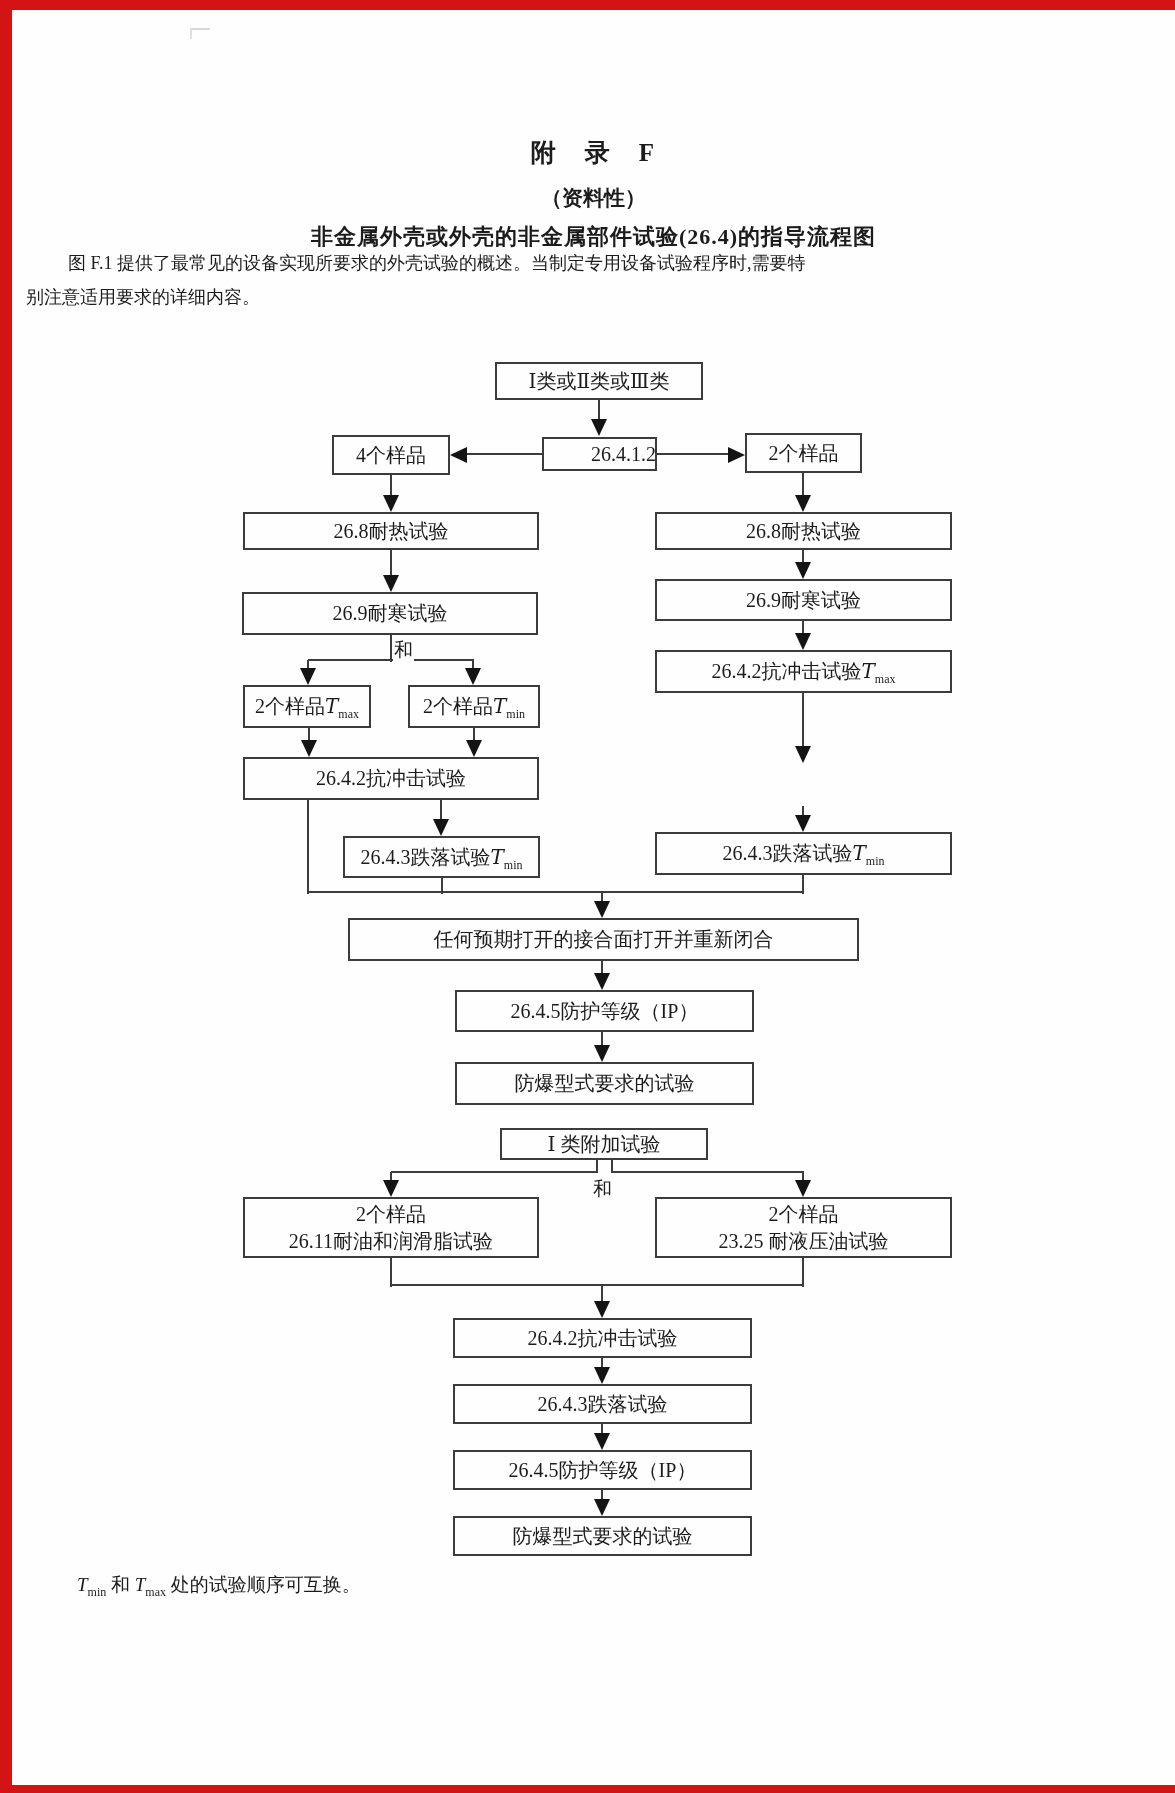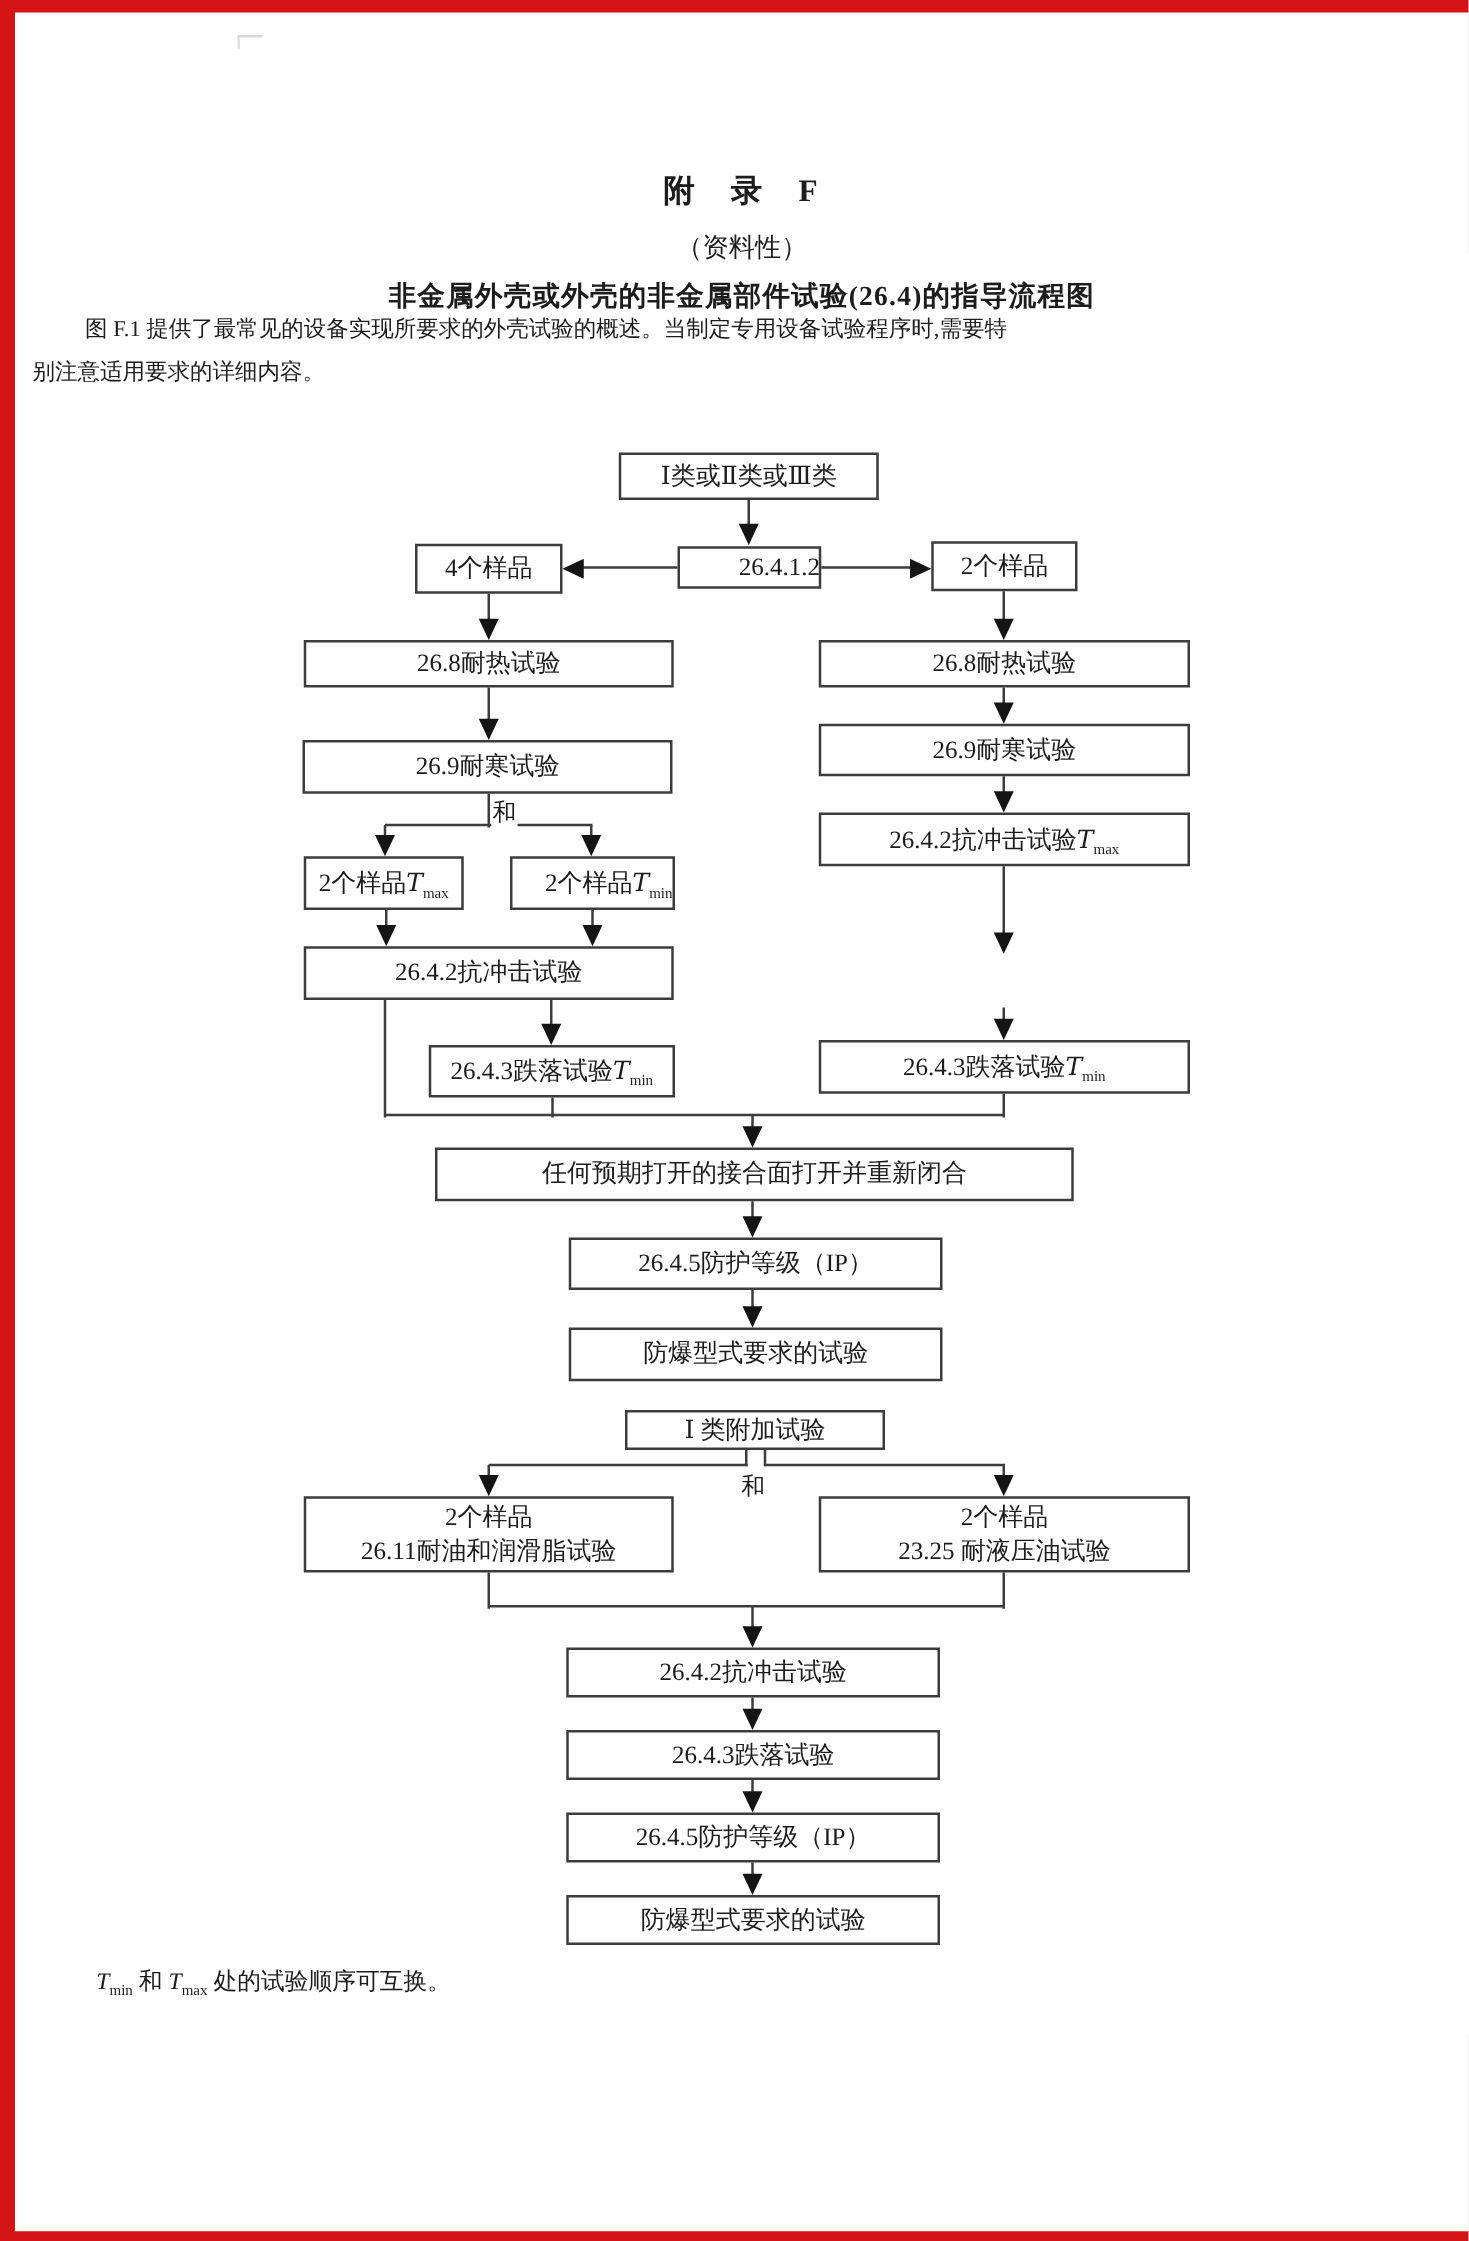--- a/index.html
+++ b/index.html
@@ -9,21 +9,21 @@
     overflow:hidden;margin:0 auto;
   }
   .rule{position:absolute;}
   .rule.top{left:0;top:0;width:100%;height:10px;}
   .rule.left{left:0;top:0;width:12px;height:100%;}
   .rule.bottom{left:0;bottom:0;width:100%;height:8px;}
   .artifact{position:absolute;left:190px;top:28px;width:18px;height:9px;
     border-top:2px solid #c9c9c9;border-left:2px solid #d4d4d4;opacity:.7;}
   .centered{position:absolute;left:12px;right:0;text-align:center;}
   .t1{top:136px;font-size:25px;font-weight:bold;letter-spacing:2px;}
-  .t2{top:184px;font-size:21px;font-weight:400;}
+  .t2{top:184px;font-size:21px;font-weight:700;}
   .t3{top:222px;font-size:22px;font-weight:bold;letter-spacing:1px;}
   .para{position:absolute;font-size:18px;line-height:1;white-space:nowrap;font-family:Liberation Serif, serif;}
   .para.l1{left:68px;top:254px;}
   .para.l2{left:26px;top:288px;}
   .flow{position:absolute;left:0;top:0;width:100%;height:100%;}
   .fc-box{
     position:absolute;border:2px solid #3c3c3c;background:#fefefe;
     display:flex;flex-direction:column;align-items:center;justify-content:center;
     font-size:20px;line-height:1.35;box-sizing:border-box;white-space:nowrap;
   }
@@ -82,21 +82,21 @@
       </div>
       <div class="fc-box" style="left: 655px; top: 579px; width: 297px; height: 42px;">
         <div><span>26.9耐寒试验</span></div>
       </div>
       <div class="fc-box" style="left: 655px; top: 650px; width: 297px; height: 43px;">
         <div><span>26.4.2抗冲击试验</span><i>T</i><sub>max</sub></div>
       </div>
       <div class="fc-box" style="left: 243px; top: 685px; width: 128px; height: 43px;">
         <div><span>2个样品</span><i>T</i><sub>max</sub></div>
       </div>
-      <div class="fc-box" style="left: 408px; top: 685px; width: 132px; height: 43px; align-items: flex-end;">
+      <div class="fc-box" style="left: 408px; top: 685px; width: 132px; height: 43px;">
         <div><span>2个样品</span><i>T</i><sub>min</sub></div>
       </div>
       <div class="fc-box" style="left: 243px; top: 757px; width: 296px; height: 43px;">
         <div><span>26.4.2抗冲击试验</span></div>
       </div>
       <div class="fc-box" style="left: 343px; top: 836px; width: 197px; height: 42px;">
         <div><span>26.4.3跌落试验</span><i>T</i><sub>min</sub></div>
       </div>
       <div class="fc-box" style="left: 655px; top: 832px; width: 297px; height: 43px;">
         <div><span>26.4.3跌落试验</span><i>T</i><sub>min</sub></div>

